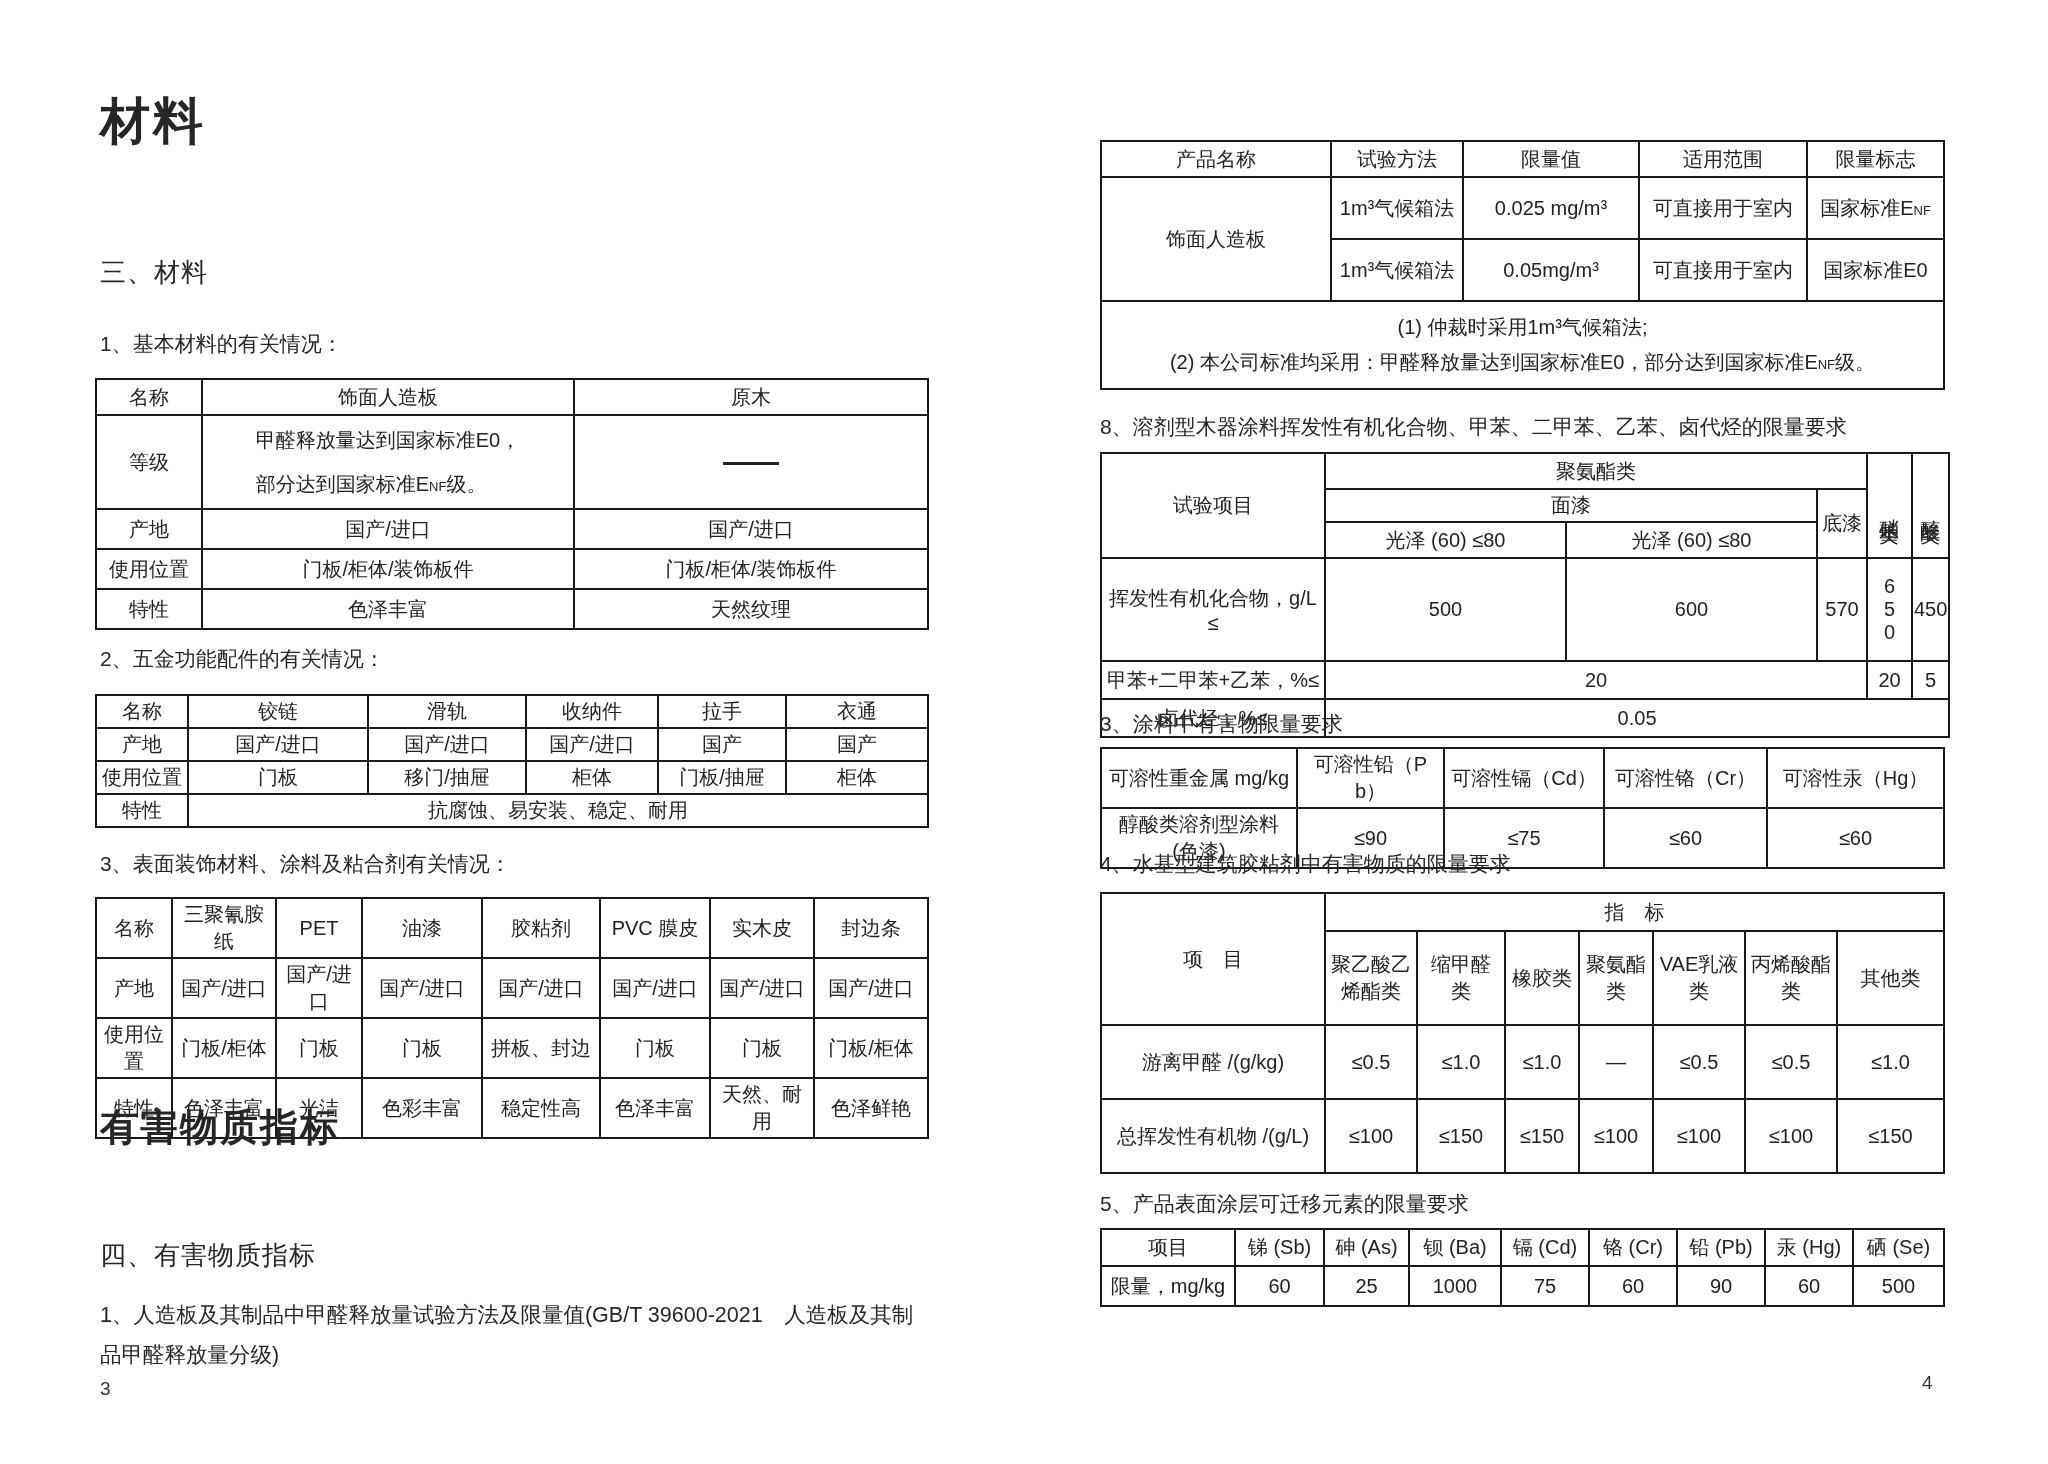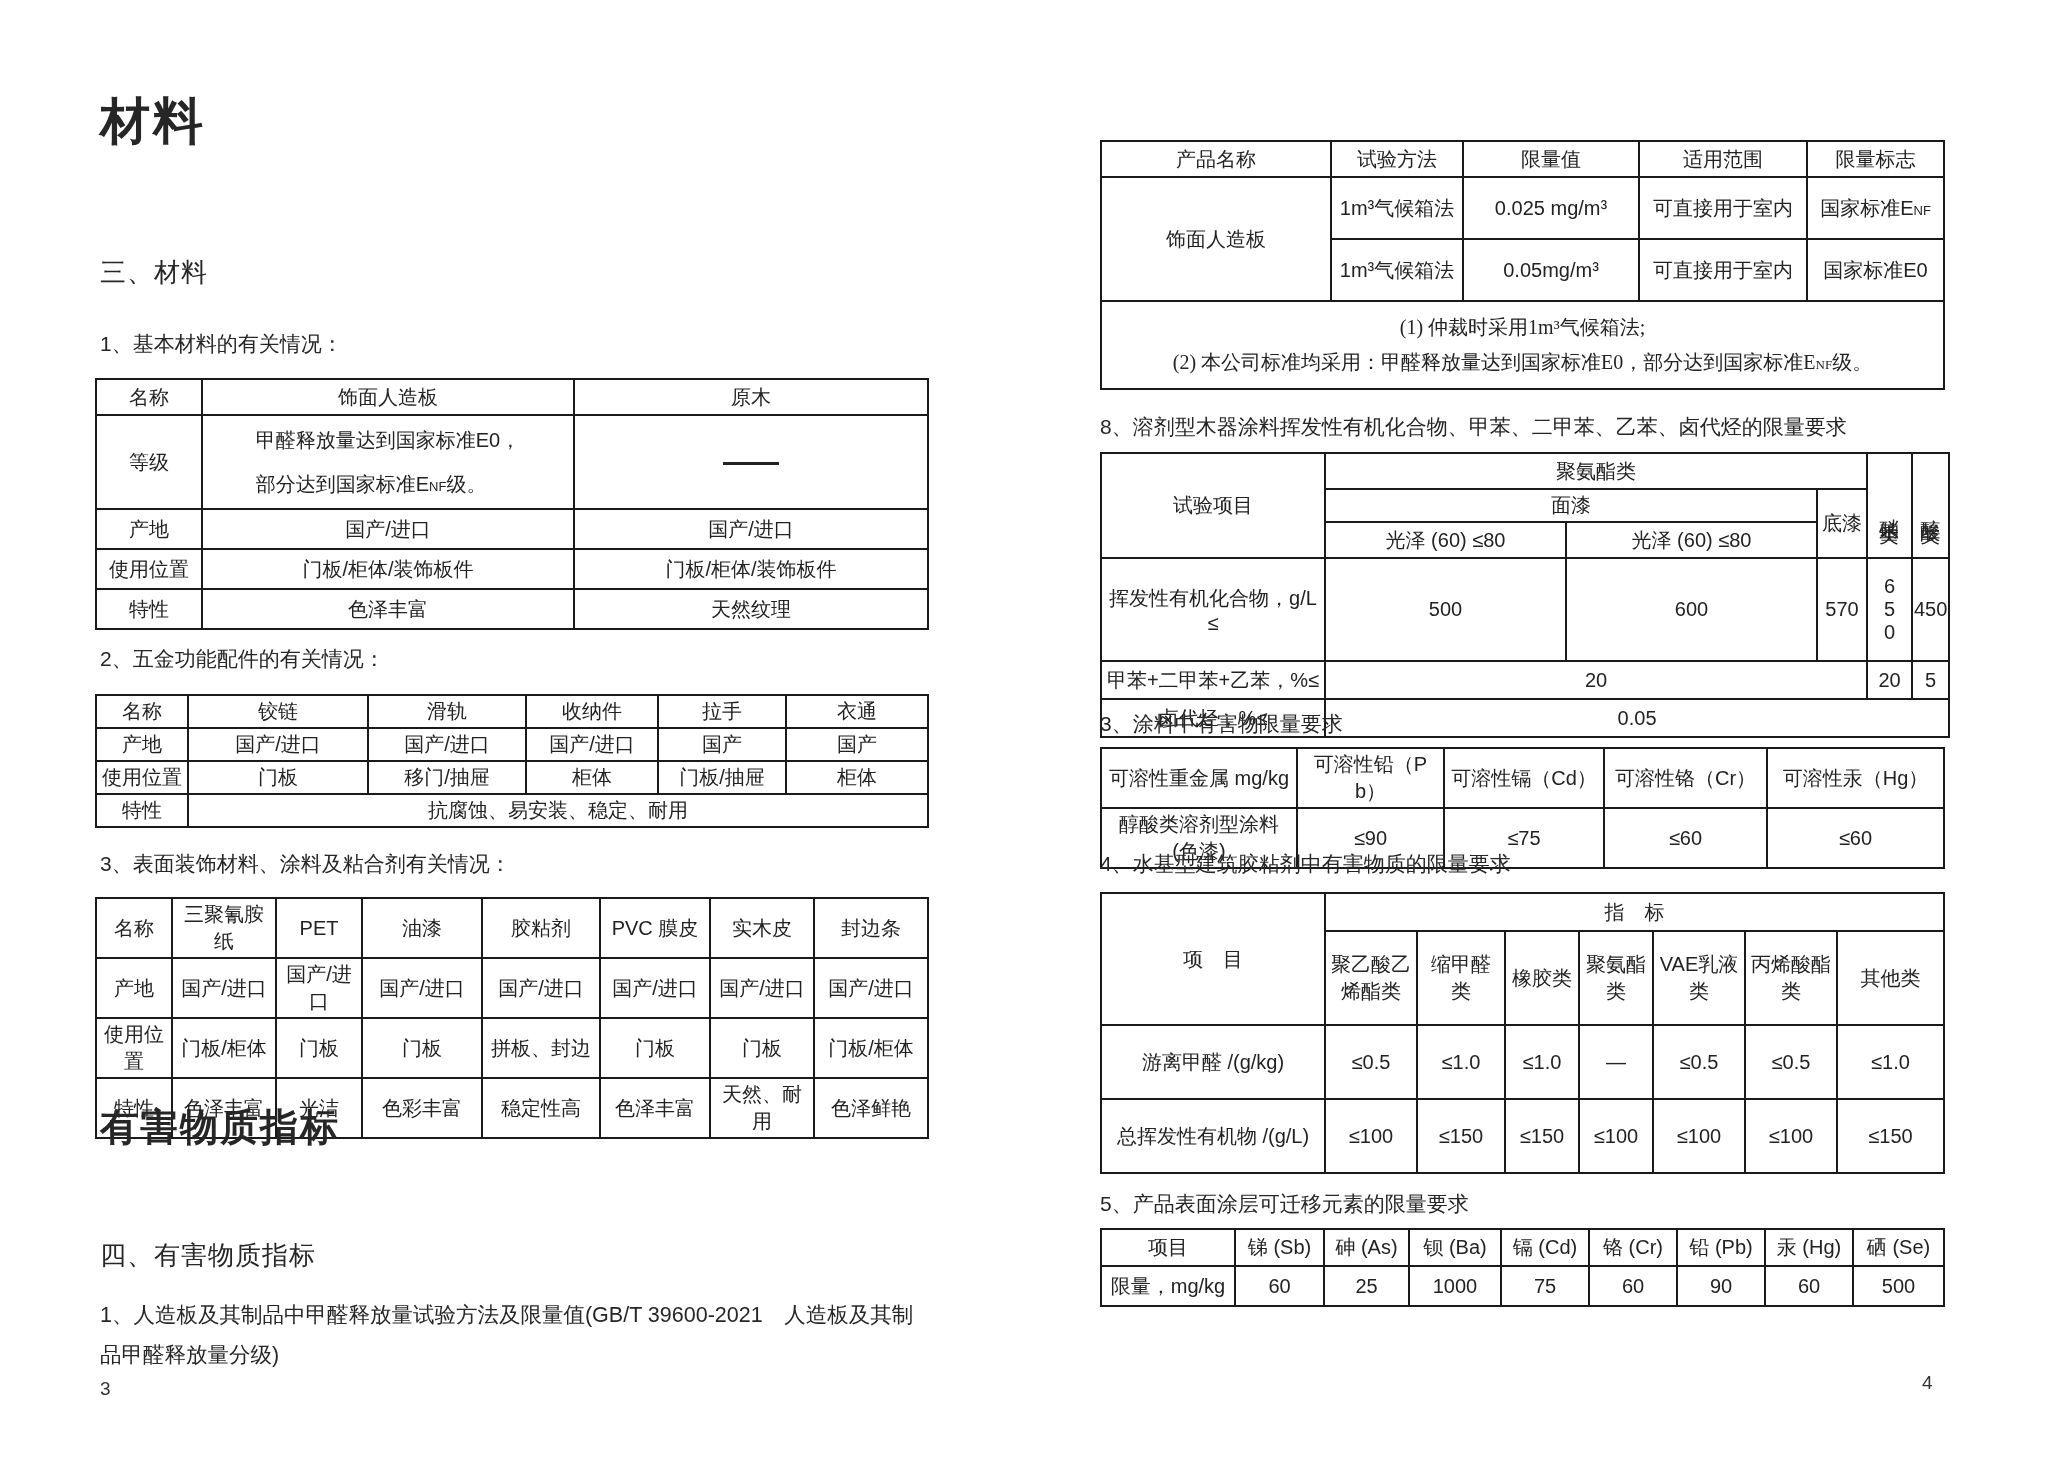--- a/index.html
+++ b/index.html
@@ -20,21 +20,21 @@
     border:2px solid #1a1a1a;text-align:center;vertical-align:middle;
     font-size:20px;color:#222;padding:2px 4px;overflow:hidden;
     word-break:break-all;
   }
   td.tl{text-align:left;padding-left:9px;}
   td.tl30{text-align:left;padding-left:30px;}
   .grade-block{display:inline-block;text-align:left;line-height:2.2;}
   .sc{font-size:13px;}
   .dashline{display:inline-block;width:56px;height:3px;background:#232323;vertical-align:middle;}
   .vert{writing-mode:vertical-rl;text-orientation:upright;letter-spacing:3px;display:inline-block;line-height:1;}
-  .notes-cell{text-align:center;padding:8px 0 !important;line-height:1.75;font-size:20px;font-family:Liberation Serif, serif;}
+  .notes-cell{text-align:center;padding:8px 0 !important;line-height:1.75;font-size:20px;}
 </style>
 </head>
 <body>
 
 <div class="abs doc-title" style="left:100px;top:88px;">材料</div>
 <div class="abs sec-heading" style="left:100px;top:255px;">三、材料</div>
 <div class="abs sub-heading" style="left:100px;top:330px;">1、基本材料的有关情况：</div>
 
 <table class="doc-table" style="left:95px;top:378px;">
   <colgroup>

